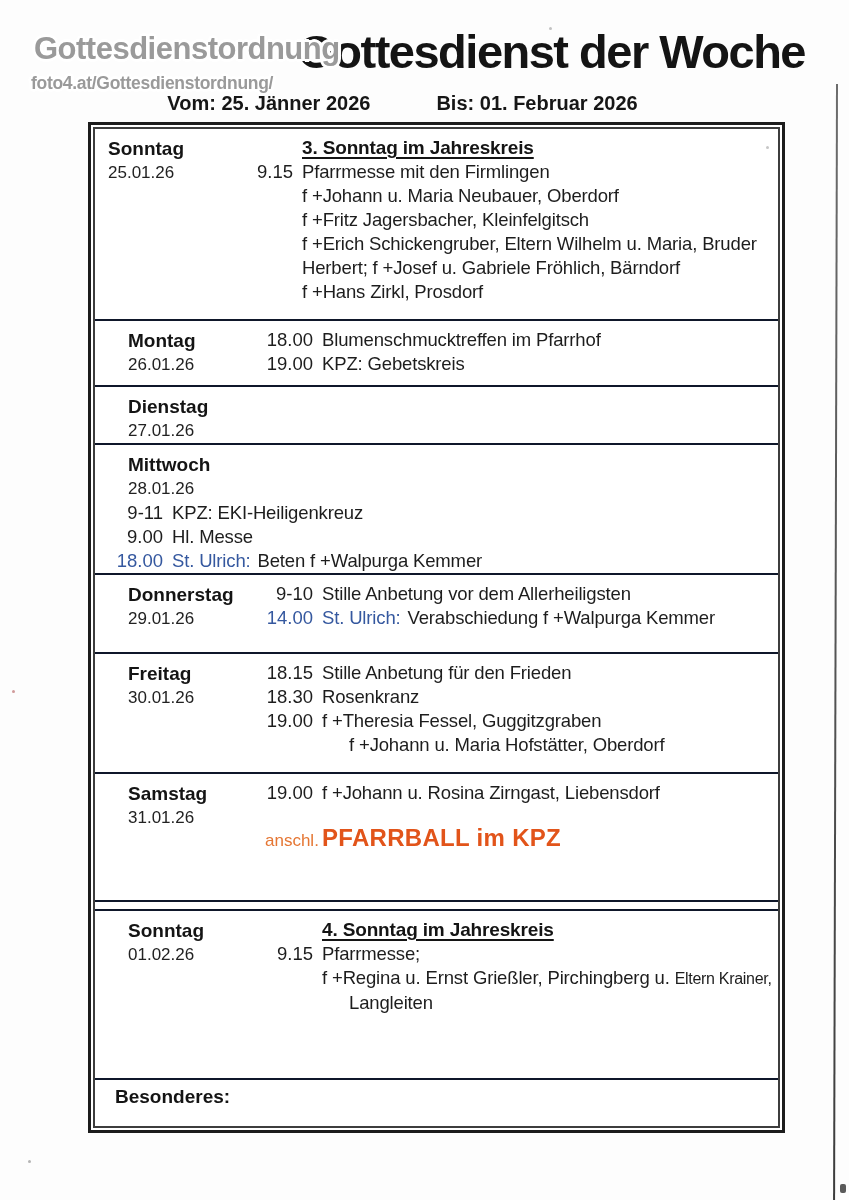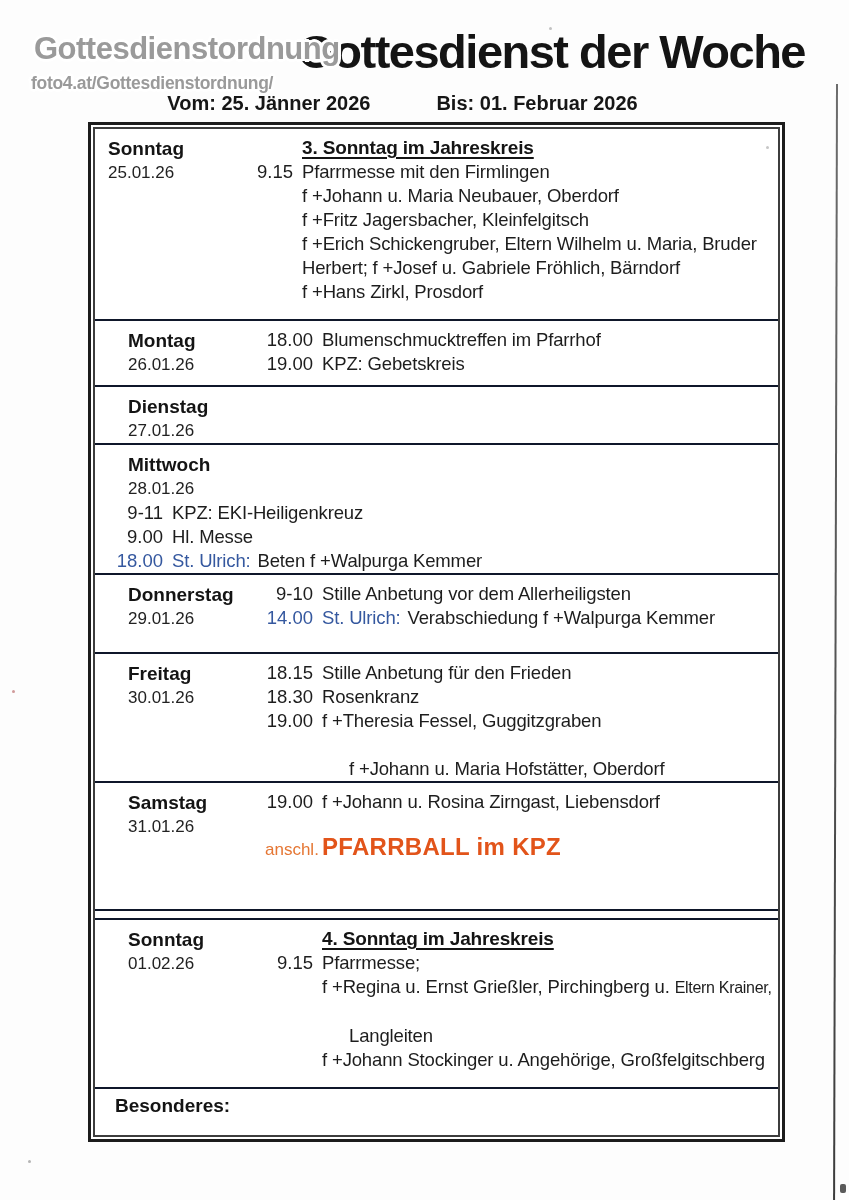--- a/index.html
+++ b/index.html
@@ -45,21 +45,21 @@
   .line{display:flex;align-items:baseline;line-height:24px;min-height:24px;}
   .time{
     flex:none;width:48px;text-align:right;margin-right:9px;
     font-size:18.5px;color:#1d1d1d;white-space:nowrap;
   }
   .txt{flex:1;font-size:18.5px;letter-spacing:-0.15px;color:#1d1d1d;}
   .heading{
     font-weight:bold;font-size:19px;color:#141414;
     text-decoration:underline;text-decoration-thickness:2px;text-underline-offset:3px;
   }
-  .indent{padding-left:27px;margin-top:24px;}
+  .indent{padding-left:27px;}
   .blue{color:#35589f;}
   .prefix{color:#35589f;margin-right:7px;}
   .tail{font-size:16px;letter-spacing:-0.3px;margin-left:5px;}
   .special-line{margin-top:21px;}
   .anschl{color:#e57633;font-size:17px;}
   .special{
     color:#e2541a;font-weight:bold;font-size:24px;letter-spacing:0.3px;
   }
   .spacer-row{min-height:9px;padding:0;}
   .footer-row{padding:6px 0 0 4px;min-height:48px;box-sizing:border-box;}
@@ -257,24 +257,20 @@
               <span class="txt">Pfarrmesse;</span>
             </div>
           <div class="line">
               <span class="time"></span>
               <span class="txt"><span>f +Regina u. Ernst Grießler, Pirchingberg u.</span><span class="tail">Eltern Krainer,</span></span>
             </div>
           <div class="line">
               <span class="time"></span>
               <span class="txt indent">Langleiten</span>
             </div>
-          <div class="line">
-              <span class="time"></span>
-              <span class="txt">f +Johann Stockinger u. Angehörige, Großfelgitschberg</span>
-            </div>
         </div>
       </div>
 
       <div class="row footer-row">
         <span class="footer-label">Besonderes:</span>
       </div>
 
     </div>
   </div>
 

